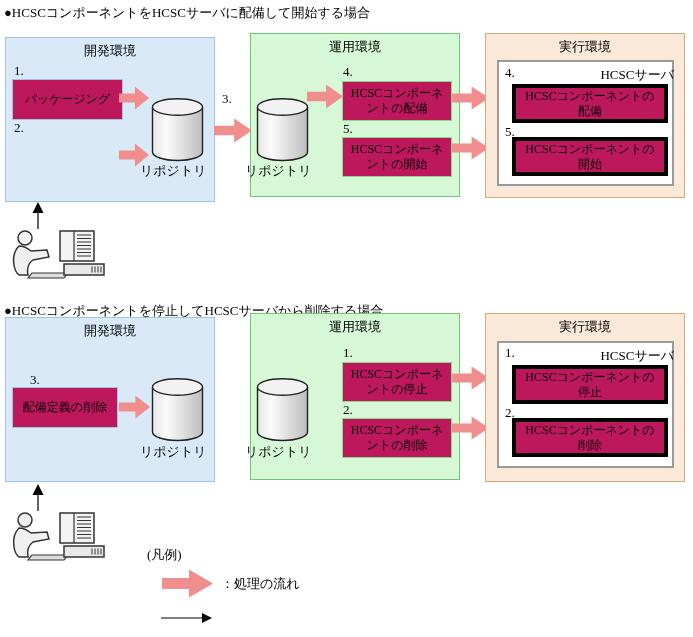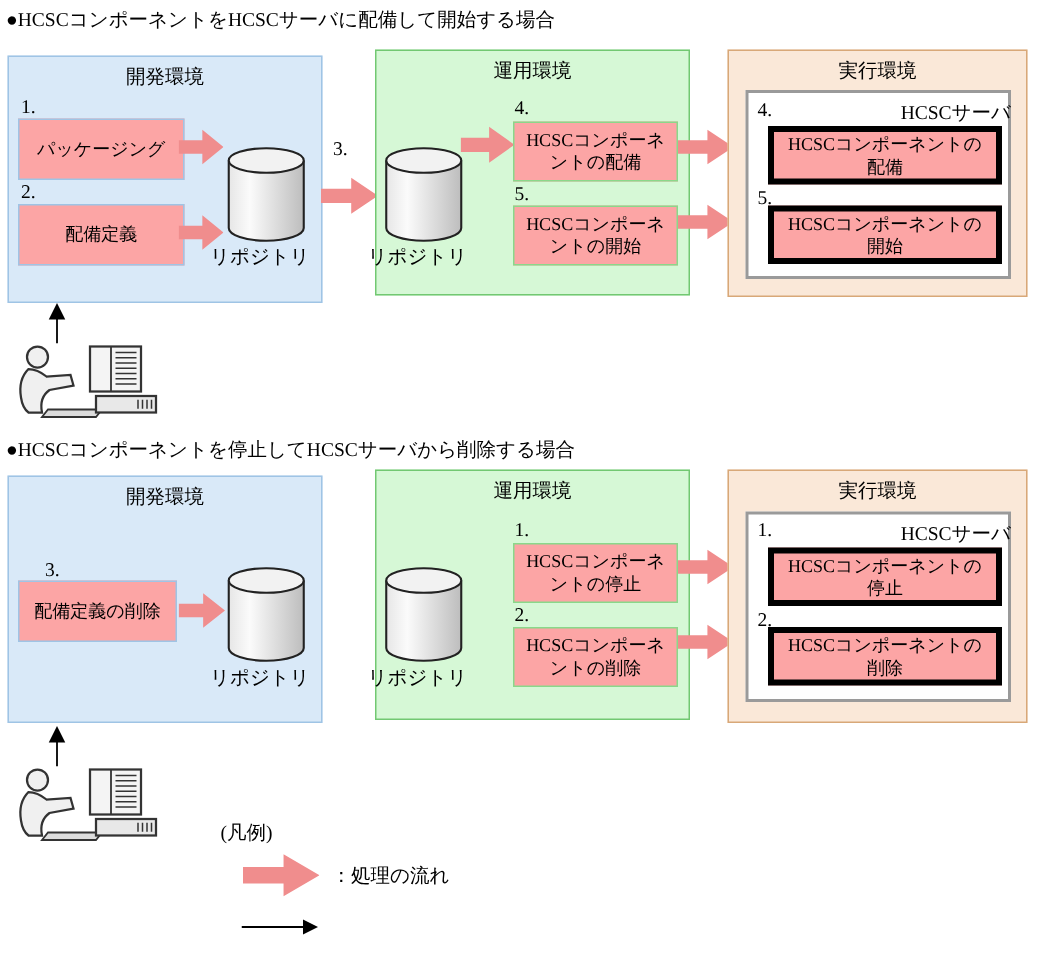--- a/index.html
+++ b/index.html
@@ -6,21 +6,21 @@
   .stage{position:relative;width:693px;height:637px;background:#fff;
          font-family:Liberation Serif, serif;color:#000;overflow:hidden}
   .abs{position:absolute}
   .dtitle{position:absolute;font-size:13px;white-space:nowrap}
   .env{position:absolute;border:1px solid;box-sizing:border-box}
   .env.dev{background:#d9e9f8;border-color:#9fc4e5}
   .env.ops{background:#d6f8d6;border-color:#72c872}
   .env.exec{background:#fae8d8;border-color:#d8a878}
   .envtitle{position:absolute;left:0;right:0;top:4px;text-align:center;font-size:13px}
   .num{position:absolute;font-size:13px;white-space:nowrap}
-  .stepbox{position:absolute;background:#fca5a5;display:flex;flex-direction:column;
+  .stepbox{position:absolute;background:#be185d;display:flex;flex-direction:column;
            align-items:center;justify-content:center;text-align:center;
            font-size:12px;line-height:1.25;box-sizing:border-box}
   .b-dev{border:1px solid #9fc4e5}
   .b-ops{border:1px solid #8ad88a}
   .b-exec{border:4px solid #000000}
   .serverbox{position:absolute;background:#fff;border:2px solid #9a9a9a;box-sizing:border-box}
   .srvlabel{position:absolute;text-align:right;font-size:13px}
   .flow{position:absolute;background:#f08d8d;
         clip-path:polygon(0 31%,53% 31%,53% 2%,100% 50%,53% 98%,53% 69%,0 69%)}
   .cyl-label{position:absolute;font-size:13px;text-align:left;white-space:nowrap}
@@ -44,23 +44,20 @@
   <div class="dtitle" style="left:4px;top:4px">●HCSCコンポーネントをHCSCサーバに配備して開始する場合</div>
 
   <div class="env dev" style="left:5px;top:37px;width:210px;height:165px">
     <div class="envtitle">開発環境</div>
   </div>
   <div class="num" style="left:14px;top:63px">1.</div>
   <div class="stepbox b-dev" style="left:12px;top:79px;width:111px;height:41px">
     <span>パッケージング</span>
   </div>
   <div class="num" style="left:14px;top:120px">2.</div>
-  <div class="stepbox b-dev" style="left:12px;top:136px;width:111px;height:41px">
-    <span>配備定義</span>
-  </div>
 
   <div class="flow" style="left:119px;top:86px;width:30px;height:24px"></div>
   <div class="flow" style="left:119px;top:143px;width:30px;height:24px"></div>
 
   <svg class="abs" style="left:151px;top:97px" width="53" height="66" viewBox="0 0 53 66">
     <path d="M1.5,10 L1.5,55 A25,8.5 0 0 0 51.5,55 L51.5,10" fill="url(#cylGrad)" stroke="#222" stroke-width="1.4"></path>
     <ellipse cx="26.5" cy="10" rx="25" ry="8.2" fill="#f2f2f2" stroke="#222" stroke-width="1.4"></ellipse>
   </svg>
   <div class="cyl-label" style="left:140px;top:162px;width:75px">リポジトリ</div>
 
@@ -116,21 +113,21 @@
     <circle cx="17" cy="10" r="7" fill="#f0f0f0" stroke="#333" stroke-width="1.5"></circle>
     <path d="M11,18 Q4,25 6,37 Q7,44 11,47 L20,47 Q18,37 25,32 L41,29 L39,22 L23,23 Q17,18 11,18 Z" fill="#f0f0f0" stroke="#333" stroke-width="1.5"></path>
     <path d="M24,45 L60,45 L56,50 L20,50 Z" fill="#ddd" stroke="#333" stroke-width="1.2"></path>
     <rect x="52" y="3" width="34" height="30" fill="#f4f4f4" stroke="#333" stroke-width="1.5"></rect>
     <line x1="66" y1="3" x2="66" y2="33" stroke="#333" stroke-width="1.2"></line>
     <path d="M69,7 H83 M69,10.5 H83 M69,14 H83 M69,17.5 H83 M69,21 H83 M69,24.5 H83 M69,28 H83" stroke="#333" stroke-width="1"></path>
     <rect x="56" y="36" width="40" height="11" fill="#e8e8e8" stroke="#333" stroke-width="1.5"></rect>
     <path d="M84,38.5 V44.5 M87,38.5 V44.5 M90,38.5 V44.5 M93,38.5 V44.5" stroke="#333" stroke-width="1"></path>
   </svg>
 
-  <div class="dtitle" style="left:4px;top:291px">●HCSCコンポーネントを停止してHCSCサーバから削除する場合</div>
+  <div class="dtitle" style="left:4px;top:302px">●HCSCコンポーネントを停止してHCSCサーバから削除する場合</div>
 
   <div class="env dev" style="left:5px;top:317px;width:210px;height:165px">
     <div class="envtitle">開発環境</div>
   </div>
   <div class="num" style="left:30px;top:372px">3.</div>
   <div class="stepbox b-dev" style="left:12px;top:387px;width:106px;height:41px">
     <span>配備定義の削除</span>
   </div>
   <div class="flow" style="left:119px;top:395px;width:31px;height:24px"></div>
 

